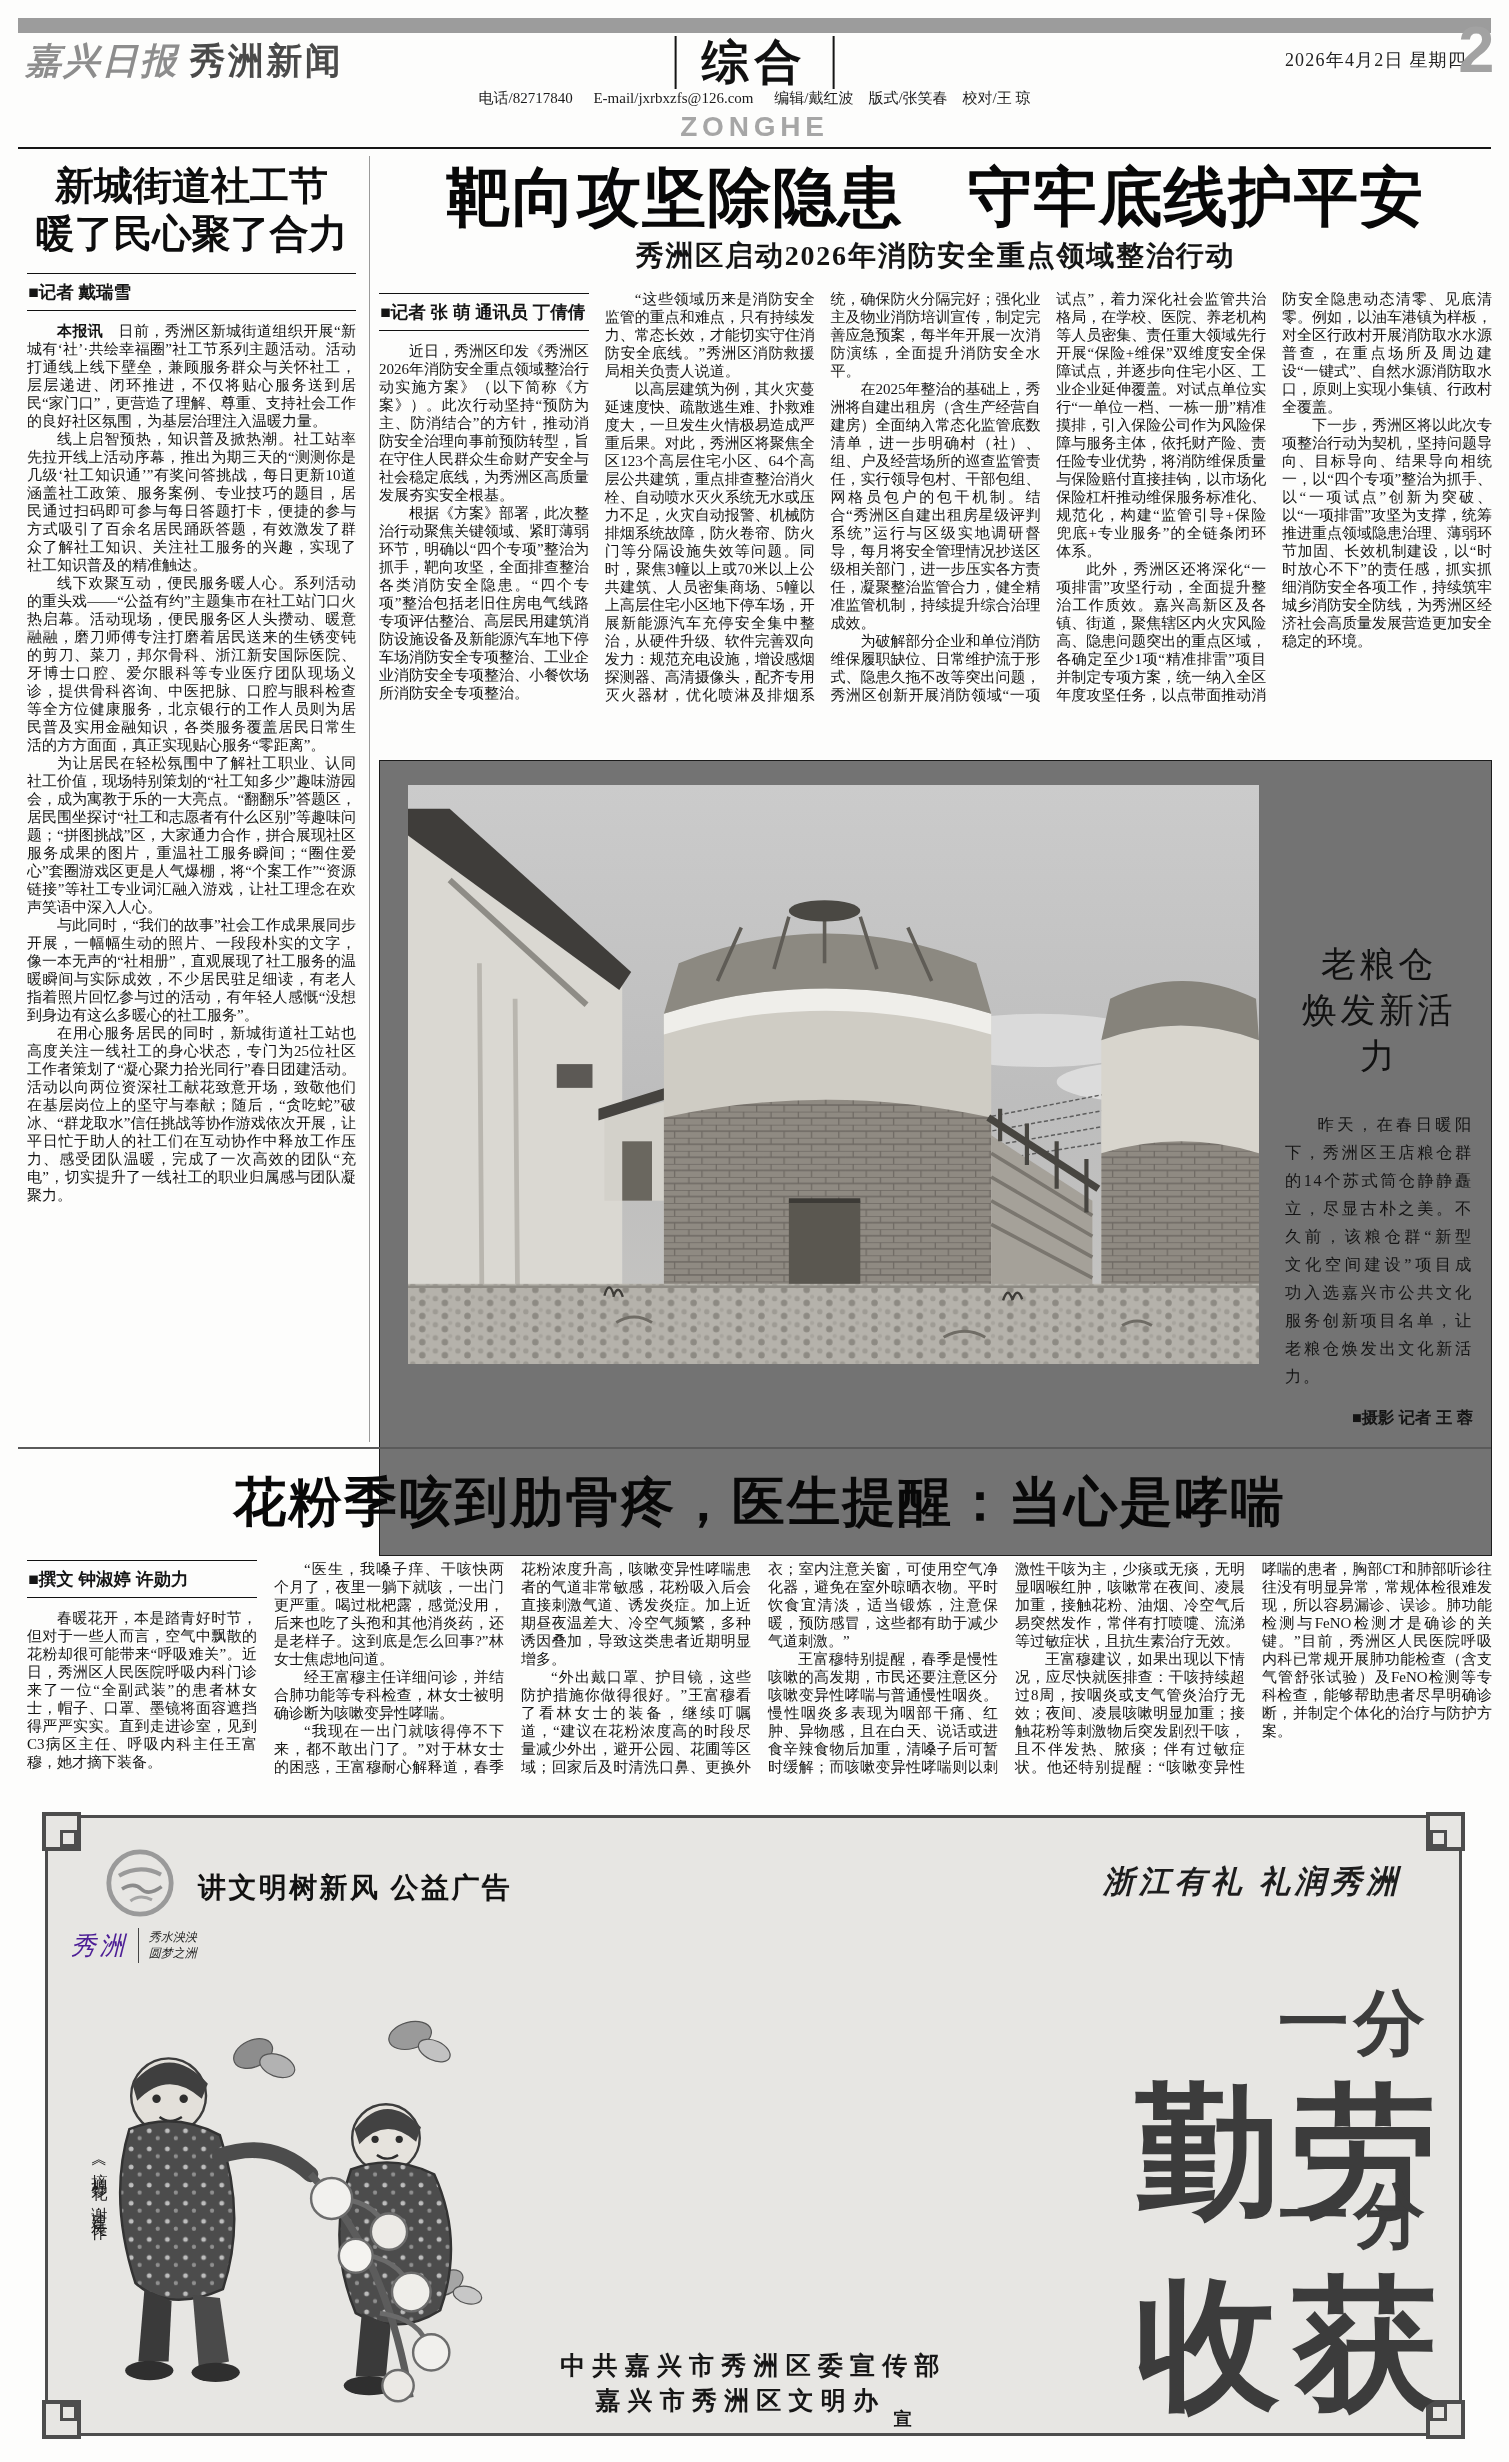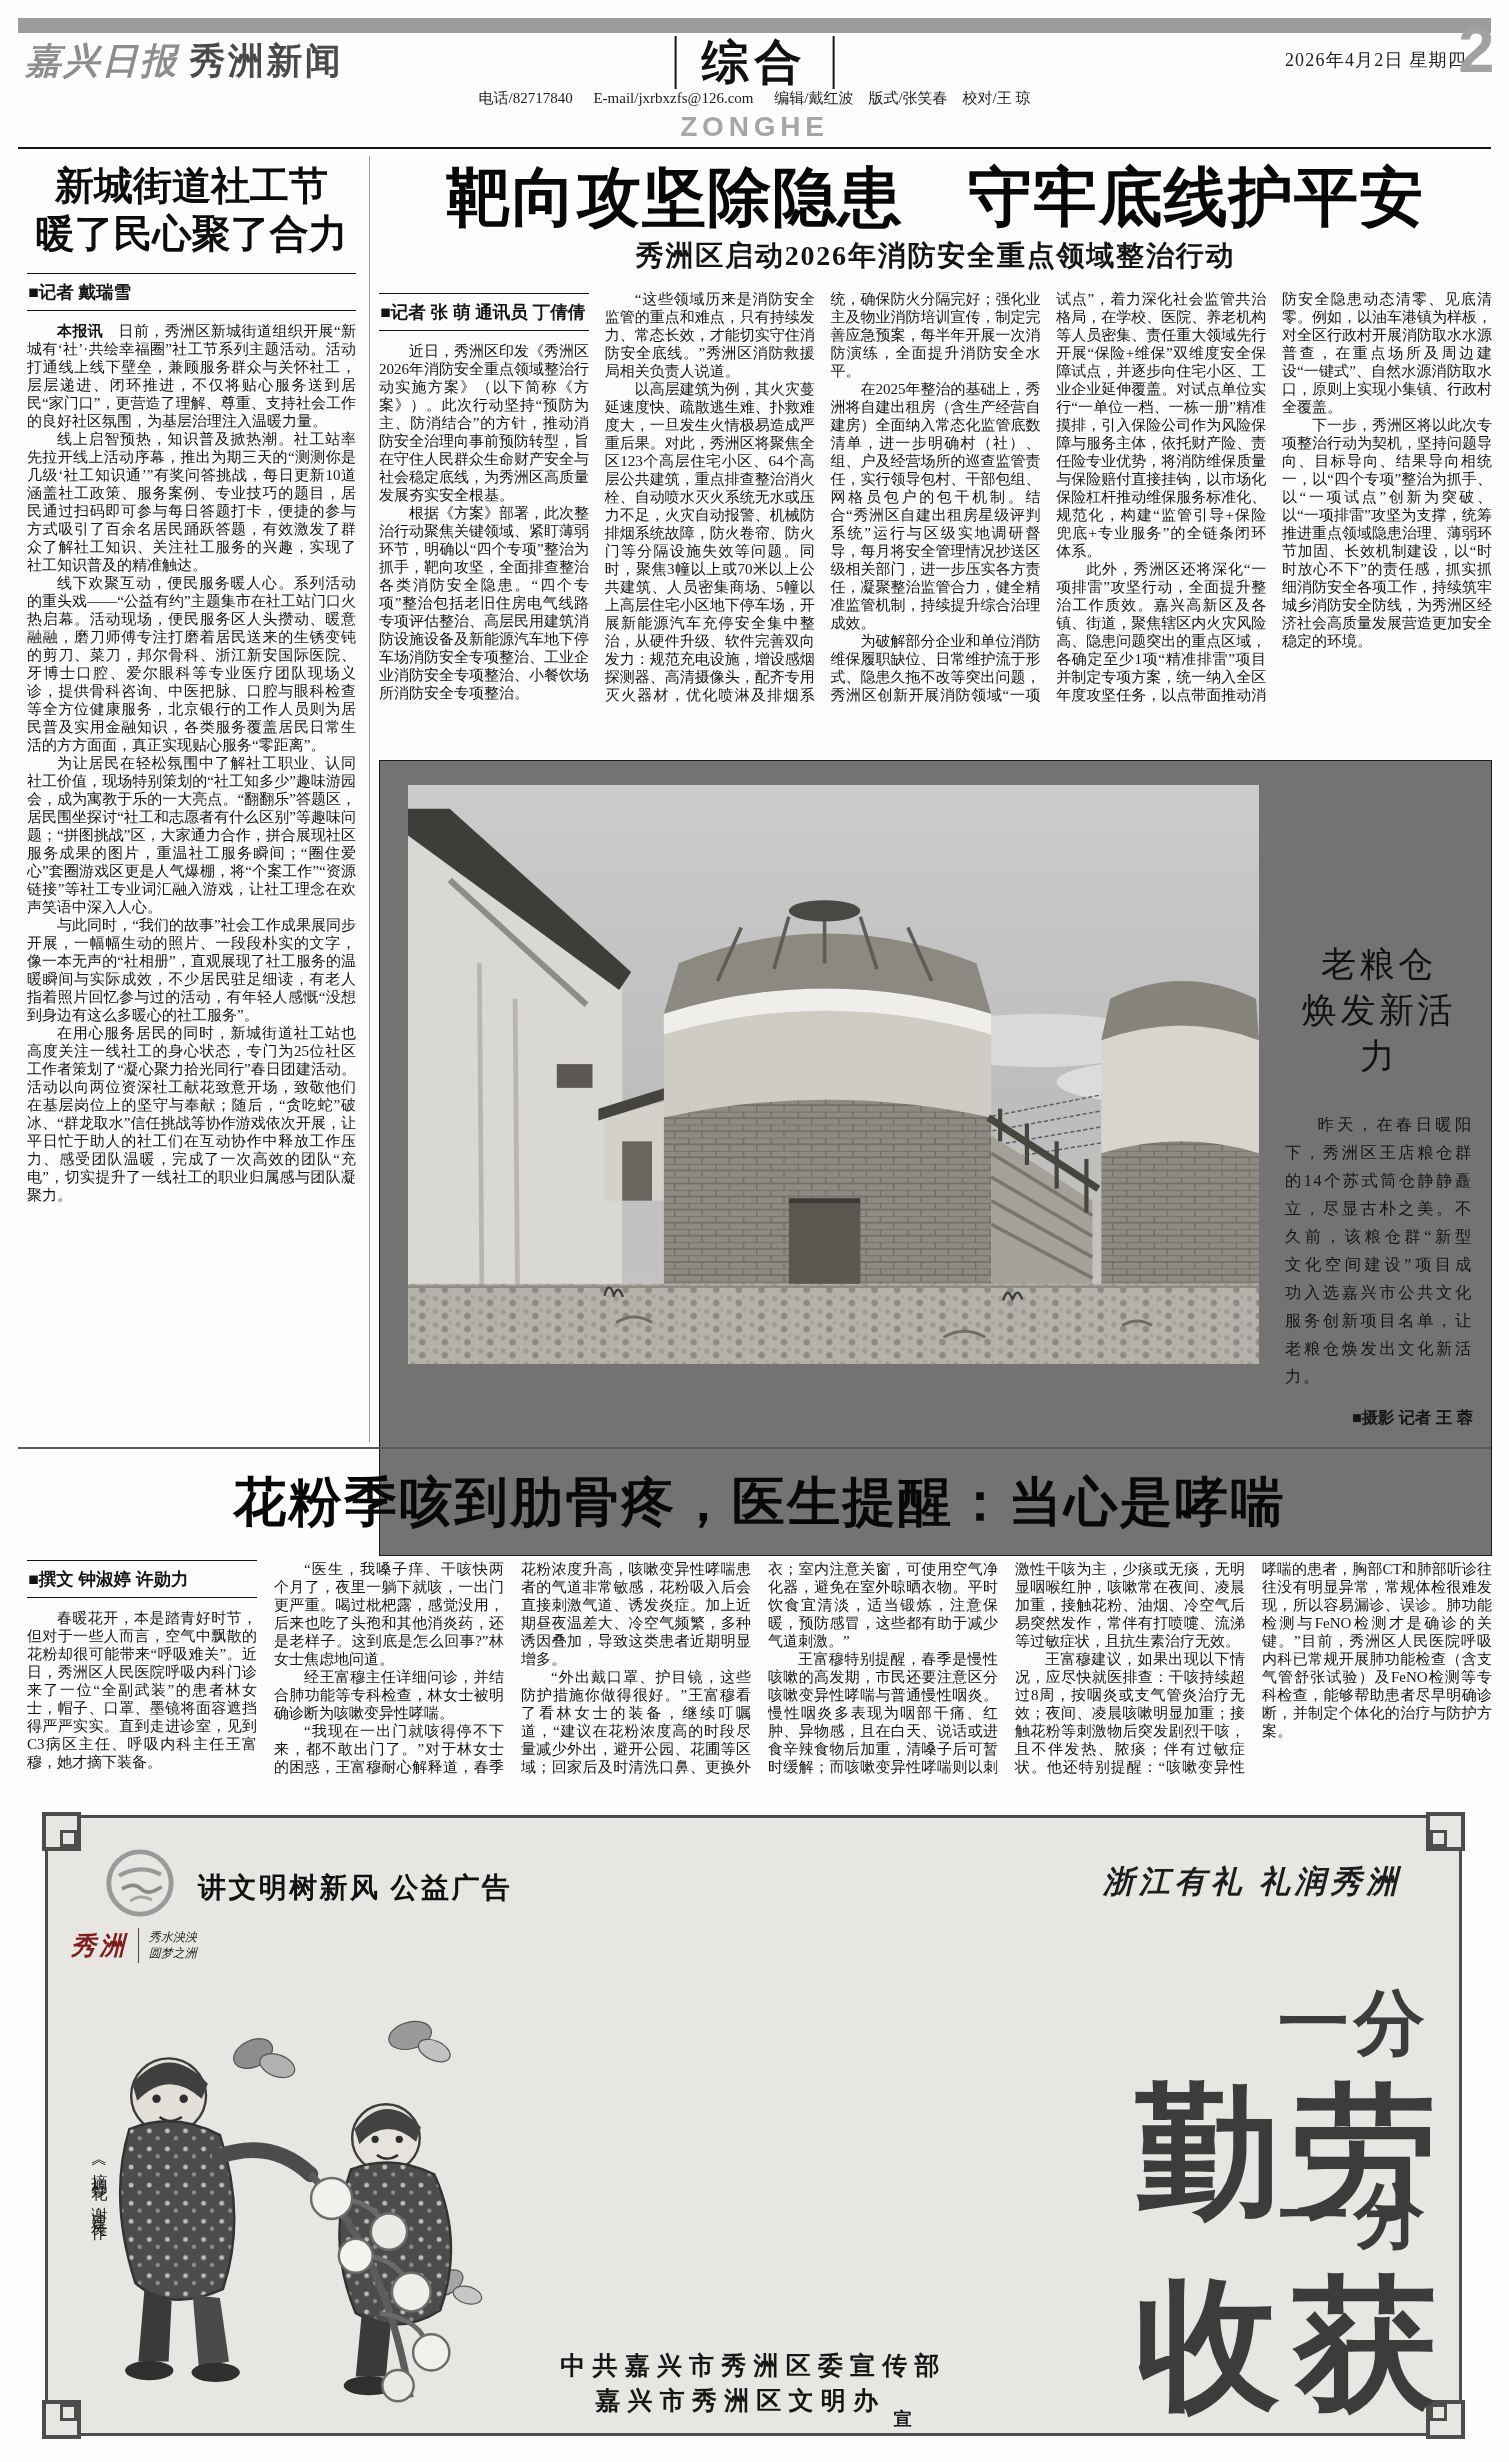--- a/index.html
+++ b/index.html
@@ -54,21 +54,21 @@
   .corner::before{content:"";position:absolute;left:-3px;top:-3px;width:31px;height:31px;border:4.2px solid #4d4d4d;background:#e7e6e3;}
   .corner::after{content:"";position:absolute;left:14.5px;top:14.5px;width:11px;height:11px;border:3.6px solid #4d4d4d;}
   .c-tl{left:-3px;top:-3px;}
   .c-tr{right:-3px;top:-3px;transform:scaleX(-1);}
   .c-bl{left:-3px;bottom:-3px;transform:scaleY(-1);}
   .c-br{right:-3px;bottom:-3px;transform:scale(-1,-1);}
   .ad-logo{position:absolute;left:56px;top:29px;}
   .ad-tagline{position:absolute;left:150px;top:51px;font-family:"Liberation Sans",sans-serif;font-size:28px;font-weight:700;color:#111;letter-spacing:2.4px;}
   .ad-calli{position:absolute;right:57px;top:43px;font-size:31px;font-style:italic;font-weight:bold;color:#1d1d1d;letter-spacing:4.8px;}
   .ad-brand{position:absolute;left:23px;top:110px;display:flex;align-items:center;}
-  .ad-brand .xz{font-size:25px;font-style:italic;font-weight:bold;color:#7f1d1d;letter-spacing:3.6px;}
+  .ad-brand .xz{font-size:25px;font-style:italic;font-weight:normal;color:#4c1d95;letter-spacing:3.6px;}
   .ad-brand .sep{width:1.2px;height:35px;background:#444;margin:0 9.7px;}
   .ad-brand .mini{font-size:12px;line-height:15.7px;color:#222;font-style:italic;}
   .ad-illus{position:absolute;left:24px;top:181px;width:646px;height:411px;}
   .ad-slogans{position:absolute;left:683px;top:169px;width:719px;color:#3c3c3c;font-family:"Liberation Sans",sans-serif;white-space:nowrap;}
   .slogan-line{height:193px;display:flex;align-items:flex-end;flex-direction:column;}
   .slogan-fen{font-size:71px;font-weight:900;letter-spacing:4.8px;margin-right:20.5px;line-height:1;padding-bottom:22px;}
   .slogan-big{font-size:144px;font-weight:700;letter-spacing:13.3px;line-height:1;}
   .ad-art-caption{position:absolute;left:40px;top:336px;writing-mode:vertical-rl;font-size:16.3px;letter-spacing:6px;color:#1c1c1c;}
   .ad-credits{position:absolute;left:0;right:0;top:530px;text-align:center;font-family:"Liberation Sans",sans-serif;font-weight:900;font-size:25px;letter-spacing:7.2px;color:#161616;}
   .ad-credits .row{line-height:35px;}

